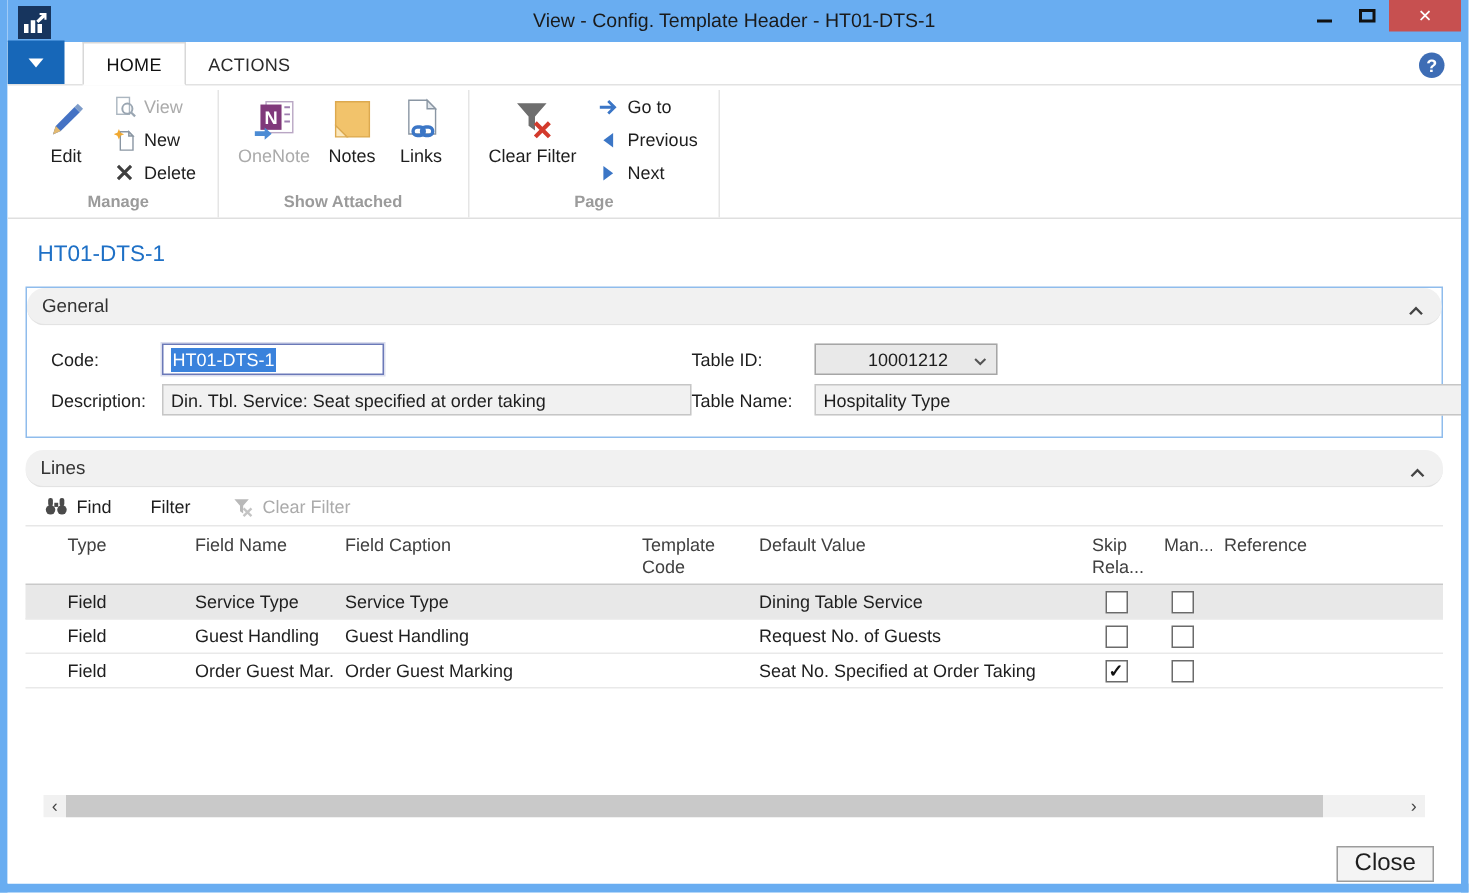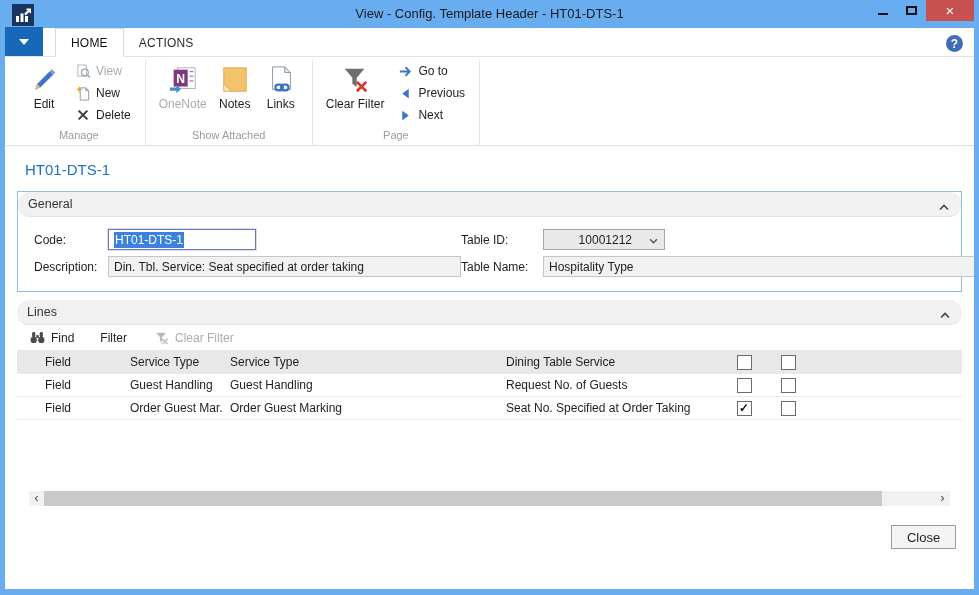--- a/index.html
+++ b/index.html
@@ -26,21 +26,21 @@
   .tab{ font-size:12px; color:#2b2b2b; padding:7px 15px 6px; margin-bottom:0; letter-spacing:.2px; }
   .tab.active{ background:#fff; border:1px solid #D8D8D8; border-bottom:1px solid #fff; margin-bottom:-1px; margin-left:12px; color:#111; }
   .help{ position:absolute; right:11px; top:7px; width:17px; height:17px; border-radius:50%; background:#3E6DB5; color:#fff;
     font-size:12px; font-weight:bold; display:flex; align-items:center; justify-content:center; }
 
   
   .ribbon{ height:89px; background:#fff; border-bottom:1px solid #DFDFDF; display:flex; padding-top:3px; }
   .rgroup{ display:flex; flex-direction:column; border-right:1px solid #E5E5E5; padding:0 8px; }
   .rgroup.first{ padding-left:16px; }
   .rg-content{ flex:1; display:flex; align-items:flex-start; }
-  .rg-label{ text-align:center; font-size:11px; color:#9B9B9B; padding-bottom:4px; }
+  .rg-label{ text-align:center; font-size:11px; color:#9B9B9B; padding-bottom:4px;font-weight:bold; }
   .rbtn-large{ display:flex; flex-direction:column; align-items:center; padding:3px 5px 0; min-width:46px; }
   .ric32{ width:32px; height:34px; display:flex; align-items:center; justify-content:center; }
   .rlabel{ font-size:12px; color:#1e1e1e; text-align:center; line-height:1.15; margin-top:1px; }
   .rbtn-large.disabled .rlabel{ color:#ABABAB; }
   .rcol{ display:flex; flex-direction:column; margin-left:2px; }
   .rbtn-small{ display:flex; align-items:center; gap:5px; height:22px; padding:0 6px; }
   .rbtn-small .slabel{ font-size:12px; color:#1e1e1e; }
   .rbtn-small.disabled .slabel{ color:#ABABAB; }
   .ric16{ width:16px; height:16px; display:flex; align-items:center; justify-content:center; }
 
@@ -89,21 +89,21 @@
 
   
   .hscroll{ height:15px; margin:0 12px; background:#F1F1F1; display:flex; align-items:center; }
   .sarrow{ width:15px; text-align:center; font-size:12px; color:#444; line-height:15px; }
   .strack{ flex:1; height:15px; position:relative; }
   .sthumb{ position:absolute; left:0; top:0; height:15px; width:94%; background:#C9C9C9; }
 
   
   .footer{ height:56px; background:#fff; position:relative; }
   .close-btn{ position:absolute; right:18px; top:19px; width:65px; height:24px; background:#F4F4F4;
-    border:1px solid #9C9C9C; font-size:13px; color:#1e1e1e; font-family:"Liberation Sans", sans-serif; }
+    border:1px solid #9C9C9C; font-size:16px; color:#1e1e1e; font-family:"Liberation Sans", sans-serif; }
 </style>
 </head>
 <body>
 
 <div class="window">
 
   <div class="titlebar">
     <div class="app-icon">
       <svg width="22" height="22" viewBox="0 0 22 22">
           <rect width="22" height="22" fill="#17355E"></rect>
@@ -351,20 +351,30 @@
             <svg width="15" height="14" viewBox="0 0 16 16">
                 <path d="M2 2 h11 l-4.3 5 v6 l-2.4 -1.8 v-4.2 z" fill="#B9B9B9"></path>
             <path d="M9 9 L15 15 M15 9 L9 15" stroke="#C4C4C4" stroke-width="1.8"></path>
               </svg>
           </span>
           <span>Clear Filter</span>
         </div>
       </div>
 
       <div class="grid">
+        <div class="grid-head grid-cols">
+          <div class="gcell c1">Type</div>
+          <div class="gcell">Field Name</div>
+          <div class="gcell">Field Caption</div>
+          <div class="gcell wrap">Template Code</div>
+          <div class="gcell">Default Value</div>
+          <div class="gcell wrap">Skip Rela...</div>
+          <div class="gcell">Man...</div>
+          <div class="gcell">Reference</div>
+        </div>
 
         <div class="grid-row selected grid-cols">
           <div class="gcell c1">Field</div>
           <div class="gcell">Service Type</div>
           <div class="gcell">Service Type</div>
           <div class="gcell"></div>
           <div class="gcell">Dining Table Service</div>
           <div class="cbcell">
               <div class="checkbox"></div>
             </div>

